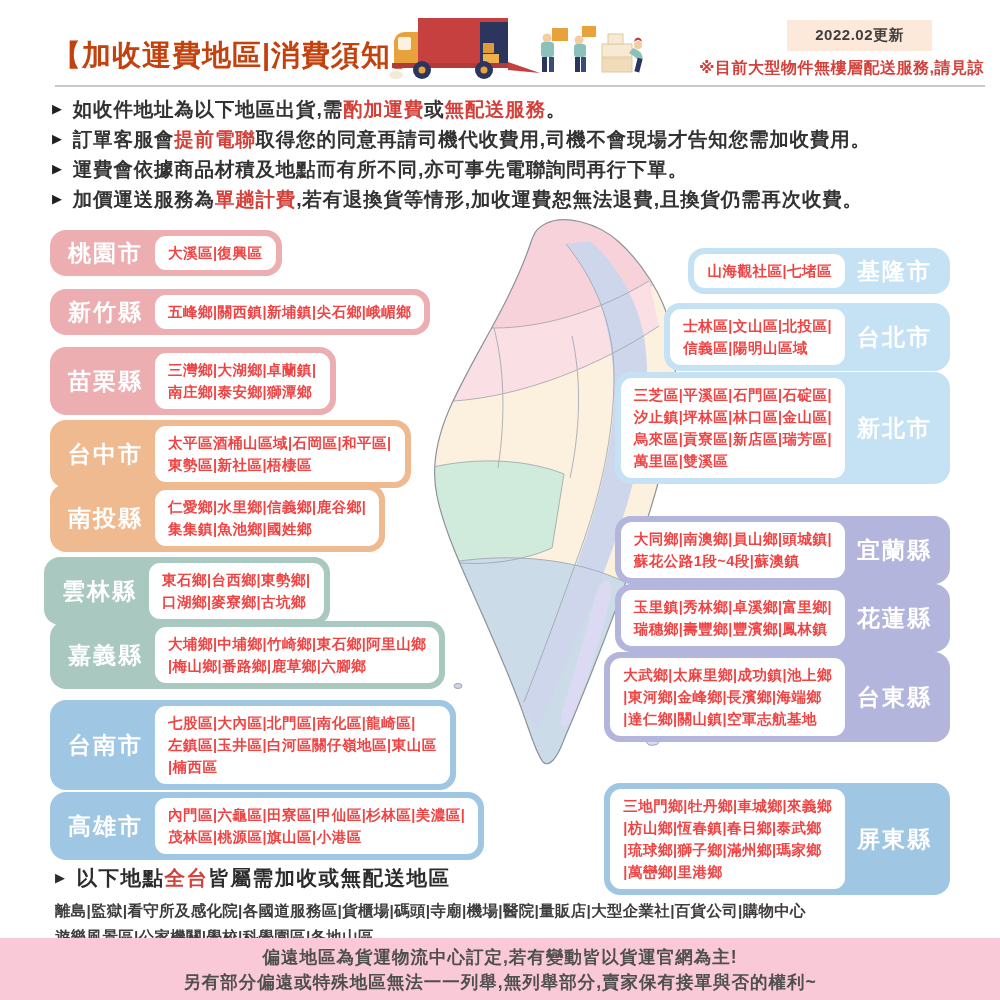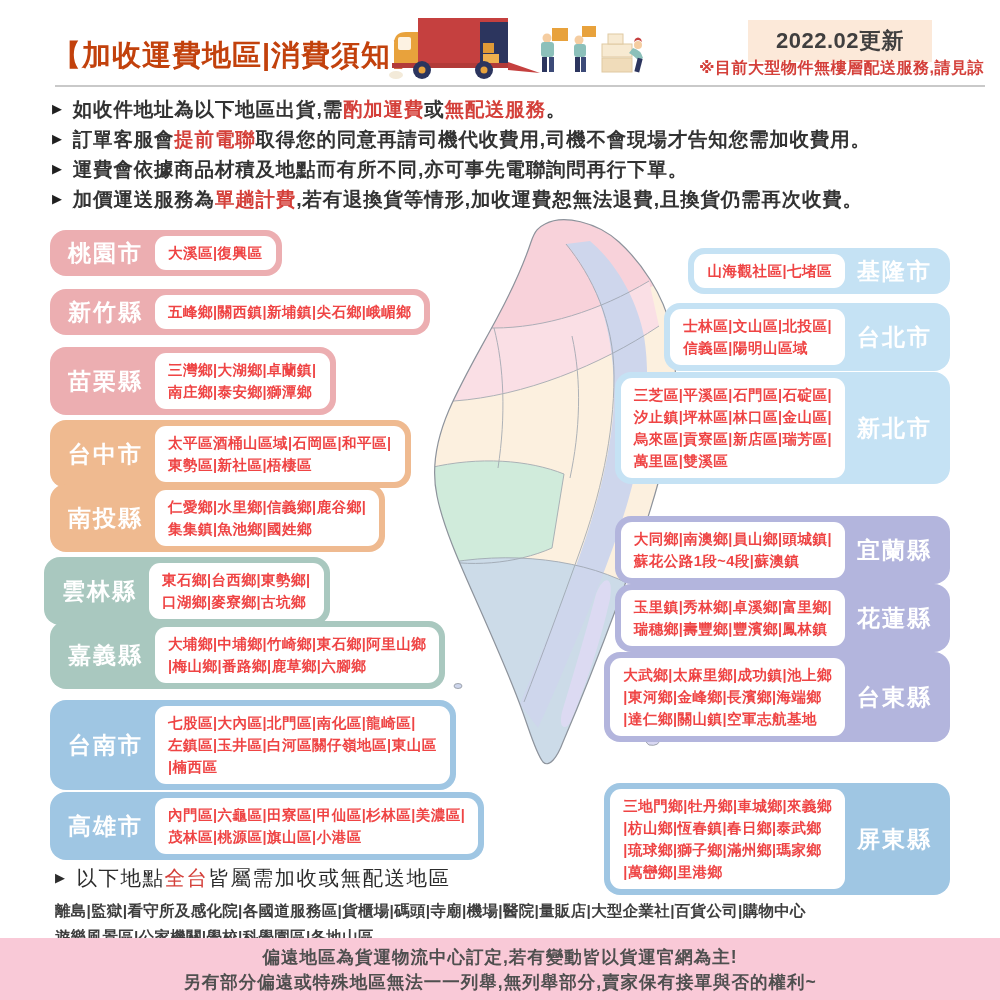--- a/index.html
+++ b/index.html
@@ -2,39 +2,39 @@
 <html style="--red: #d4403a; --badge-bg: #fce9d9; --footer-bg: #f9c9d7;"><head>
 <meta charset="utf-8">
 <style>
   html,body{margin:0;padding:0;background:#fff;}
   .page{position:relative;width:1000px;height:1000px;overflow:hidden;background:#fff;
         font-family:"Liberation Sans","DejaVu Sans",sans-serif;}
   
   .title{position:absolute;left:52px;top:36px;font-size:29px;font-weight:bold;color:#c2410c;letter-spacing:1px;}
   .truck{position:absolute;left:386px;top:12px;width:262px;height:74px;}
   .badge{position:absolute;right:68px;top:20px;background:var(--badge-bg,#fce9d9);color:#403f3f;
-         font-size:22px;font-weight:600;padding:6px 28px;letter-spacing:.5px;}
+         font-size:15px;font-weight:600;padding:6px 28px;letter-spacing:.5px;}
   .notice{position:absolute;right:16px;top:58px;font-size:16px;font-weight:bold;color:var(--red,#d4403a);letter-spacing:.5px;}
   .divider{position:absolute;left:55px;top:85px;width:930px;border-top:2px solid #c9c9c9;}
   
   .notes{position:absolute;left:52px;top:94px;margin:0;padding:0;list-style:none;z-index:3;}
   .notes li{font-size:19.5px;line-height:30px;color:#333;font-weight:600;letter-spacing:.8px;white-space:nowrap;}
   .notes .marker{font-size:13px;margin-right:10px;vertical-align:3px;color:#1f1f1f;}
   .red{color:var(--red,#d4403a);}
   
   .map{position:absolute;left:424px;top:216px;width:282px;height:562px;z-index:1;pointer-events:none;}
   
   .region{position:absolute;display:flex;align-items:stretch;border-radius:16px;padding:6px;z-index:2;}
   .region .label{display:flex;align-items:center;padding:0 12px;color:#fff;font-size:23px;font-weight:bold;
                  letter-spacing:2px;white-space:nowrap;}
   .region .content{background:#fff;border-radius:11px;padding:6px 13px;display:flex;flex-direction:column;
                    justify-content:center;font-size:14.5px;font-weight:600;color:#ef4444;line-height:1.52;
                    letter-spacing:.5px;white-space:nowrap;}
   
-  .nat-heading{position:absolute;left:55px;top:864px;font-size:20.5px;font-weight:normal;color:#2c2c2c;
+  .nat-heading{position:absolute;left:55px;top:864px;font-size:20.5px;font-weight:bold;color:#2c2c2c;
                letter-spacing:1.5px;z-index:3;white-space:nowrap;}
   .nat-heading .marker{font-size:13px;margin-right:10px;vertical-align:3px;}
   .nat-list{position:absolute;left:55px;top:898px;font-size:15.5px;font-weight:600;color:#3e3e3e;
             line-height:1.65;letter-spacing:.3px;z-index:3;white-space:nowrap;}
   
   .footer{position:absolute;left:0;right:0;bottom:0;height:62px;background:var(--footer-bg,#f9c9d7);
           display:flex;flex-direction:column;align-items:center;justify-content:center;gap:1px;
           font-size:17.5px;font-weight:bold;color:#4f4f4f;letter-spacing:1px;z-index:4;margin-top:38px;}
 </style>
 </head>

